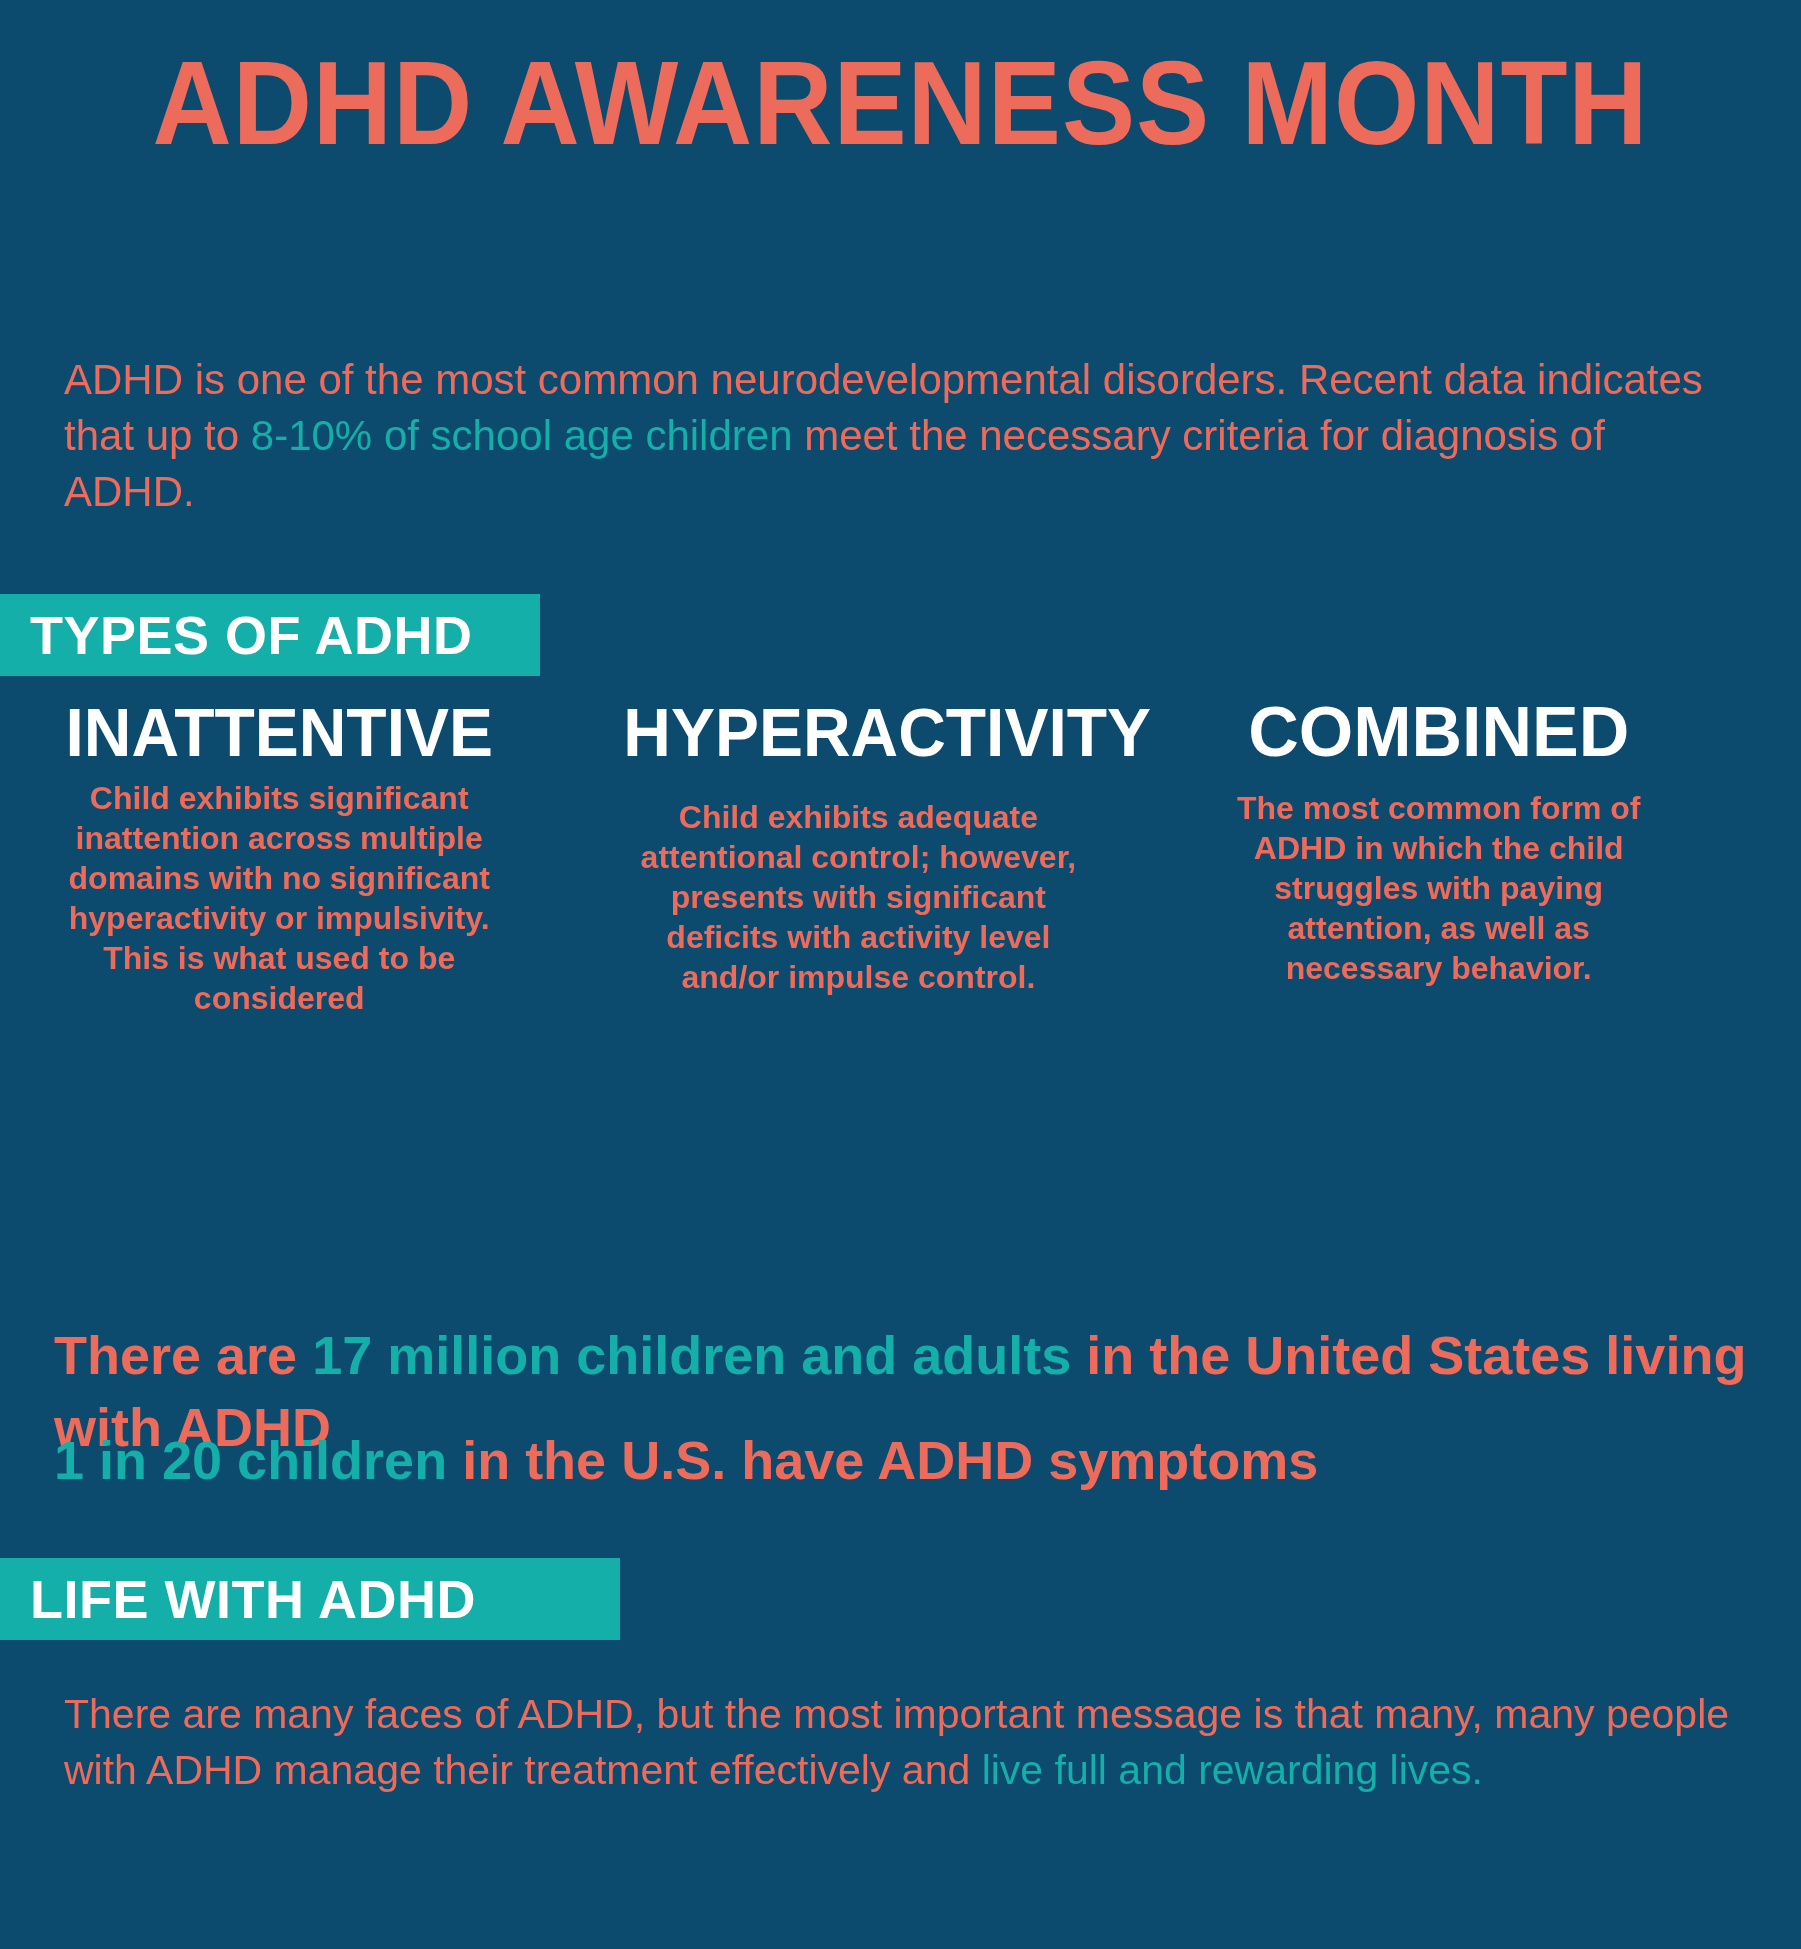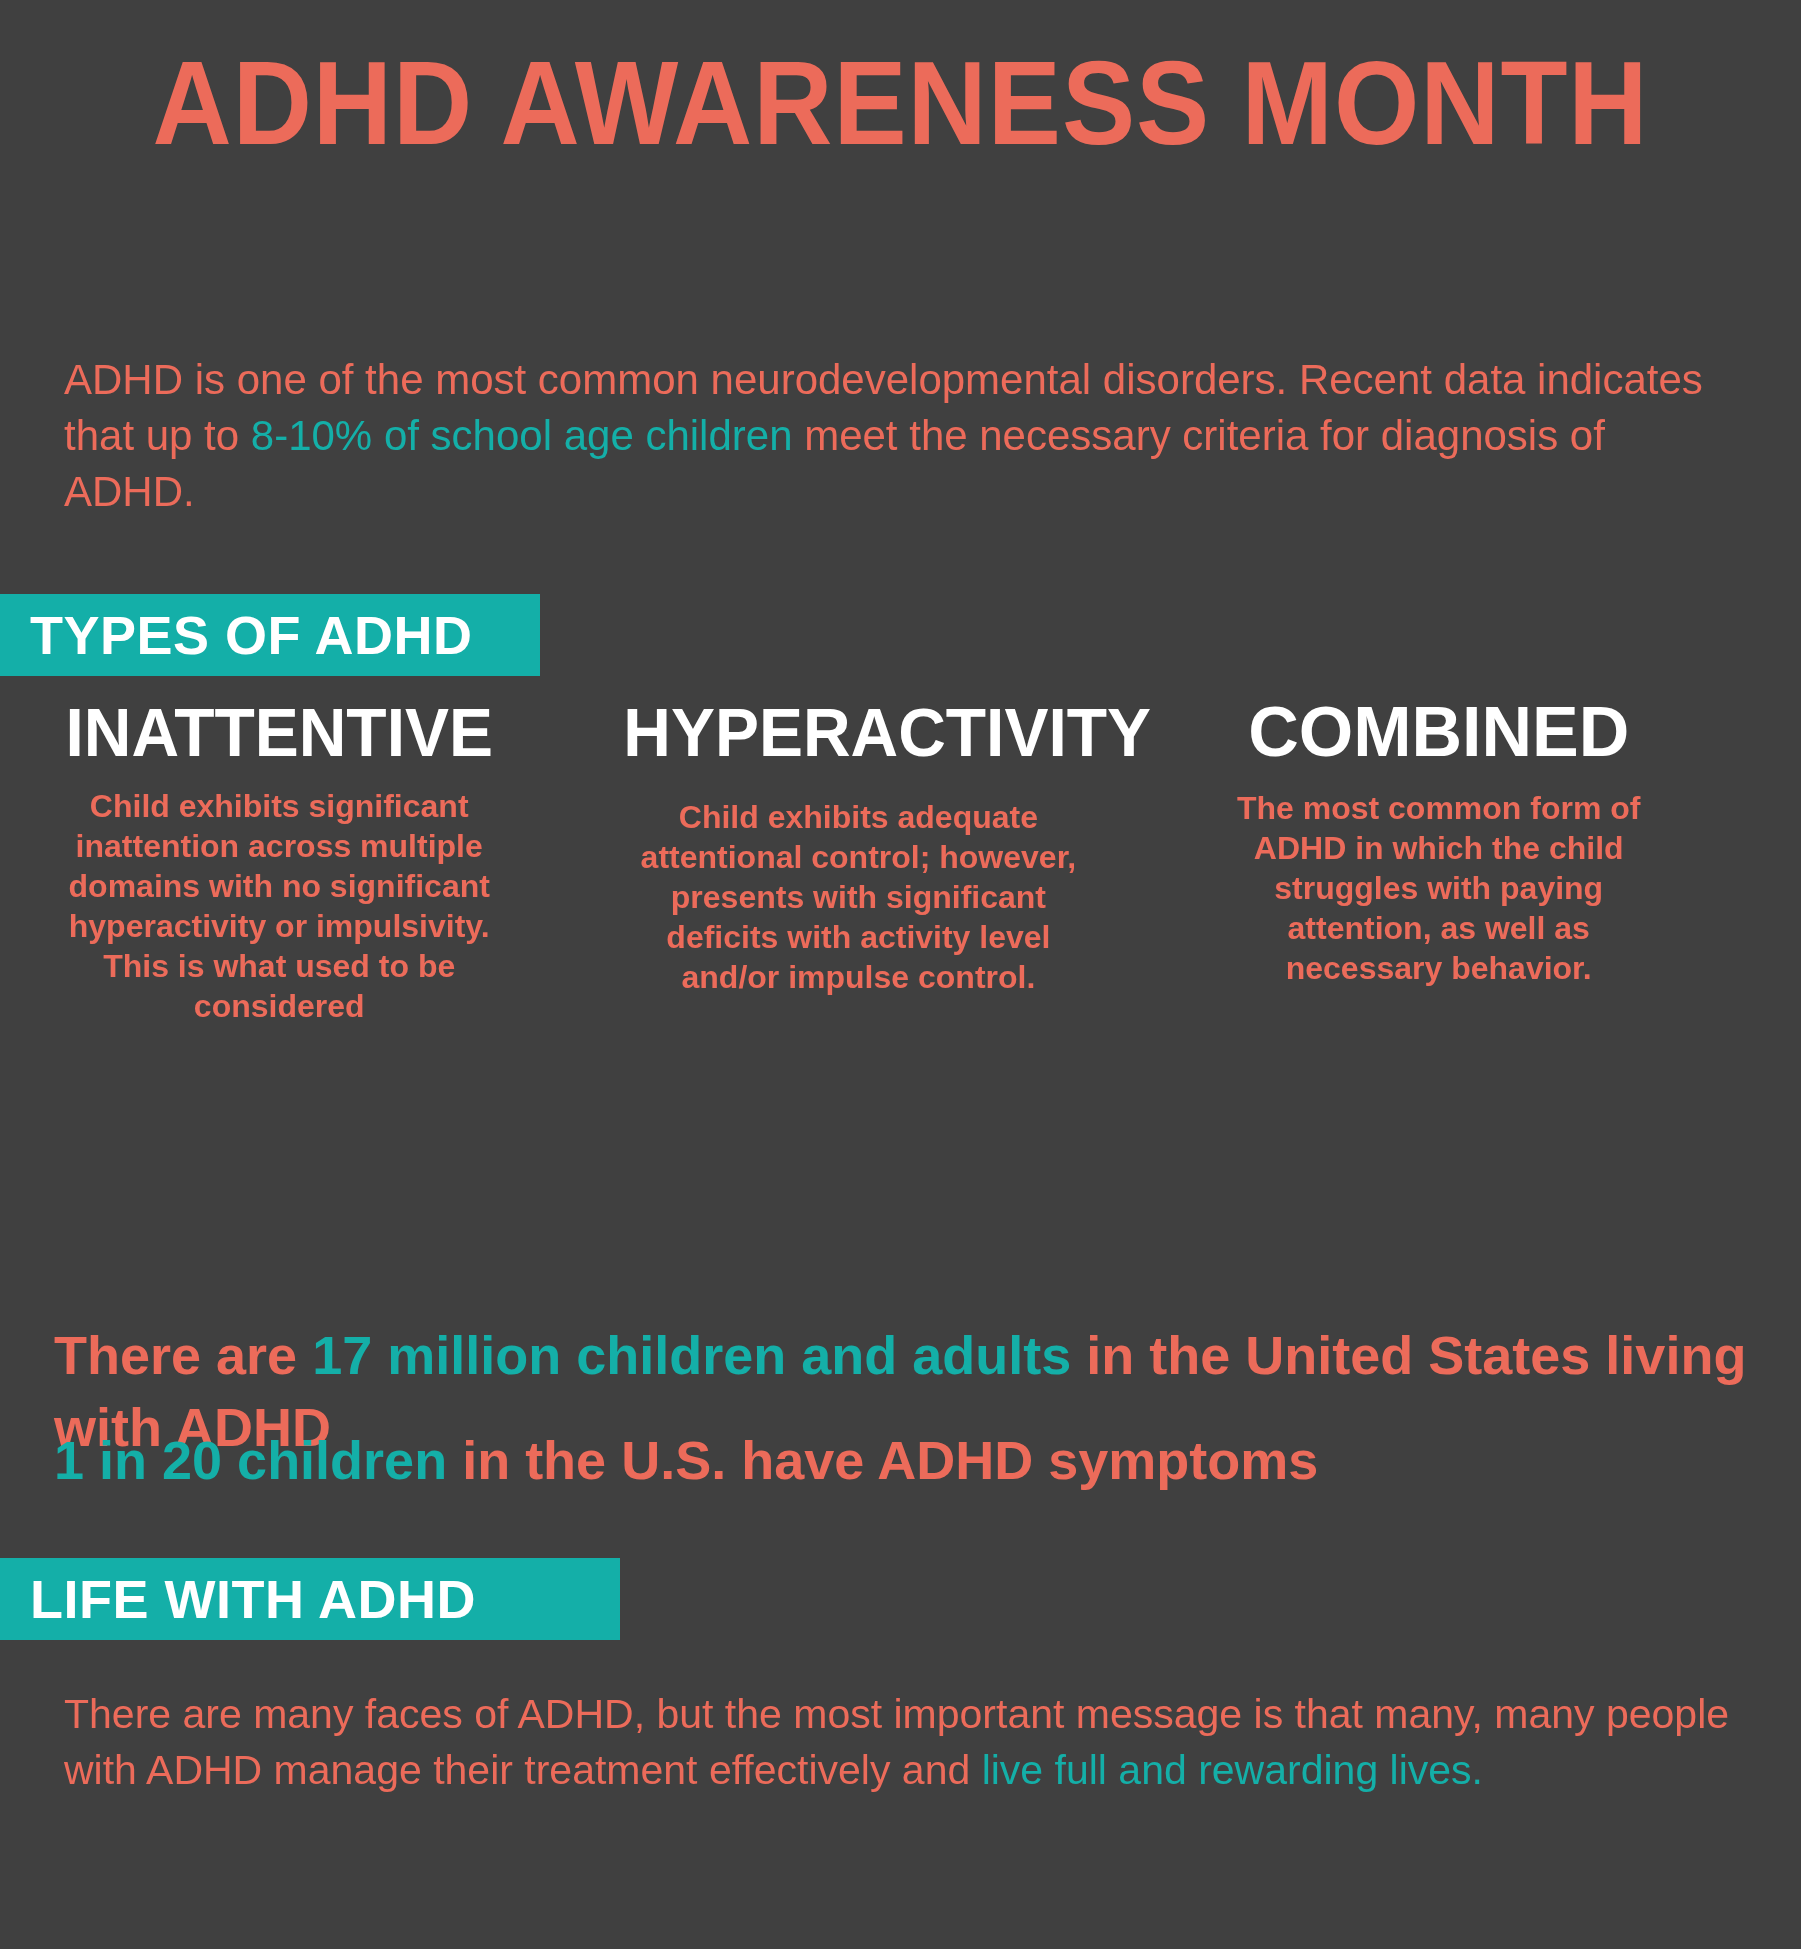--- a/index.html
+++ b/index.html
@@ -12,21 +12,21 @@
     background: #FFD868;
     font-family: "Liberation Sans", sans-serif;
     overflow: hidden;
     position: relative;
   }
 
   .poster {
     position: relative;
     width: 1801px;
     height: 1949px;
-    background: #404040;
+    background: #0c4a6e;
     box-sizing: border-box;
   }
 
   
   .main-title {
     position: absolute;
     left: 0;
     top: 44px;
     width: 1801px;
     text-align: center;
@@ -112,21 +112,21 @@
   }
   .type-col-1 .type-title { font-size: 68px; transform: scaleX(0.97); }
   .type-col-2 .type-title { font-size: 68px; transform: scaleX(0.97); }
   .type-col-3 .type-title { font-size: 70px; }
 
   .type-body {
     color: #EC6B5A;
     font-size: 32px;
     font-weight: 700;
     line-height: 40px;
-    margin-top: 12px;
+    margin-top: 4px;
   }
   .type-col-2 .type-body { margin-top: 23px; }
   .type-col-3 .type-body { margin-top: 14px; }
 
   
   .prev-line {
     position: absolute;
     left: 54px;
     color: #EC6B5A;
     font-weight: 700;

